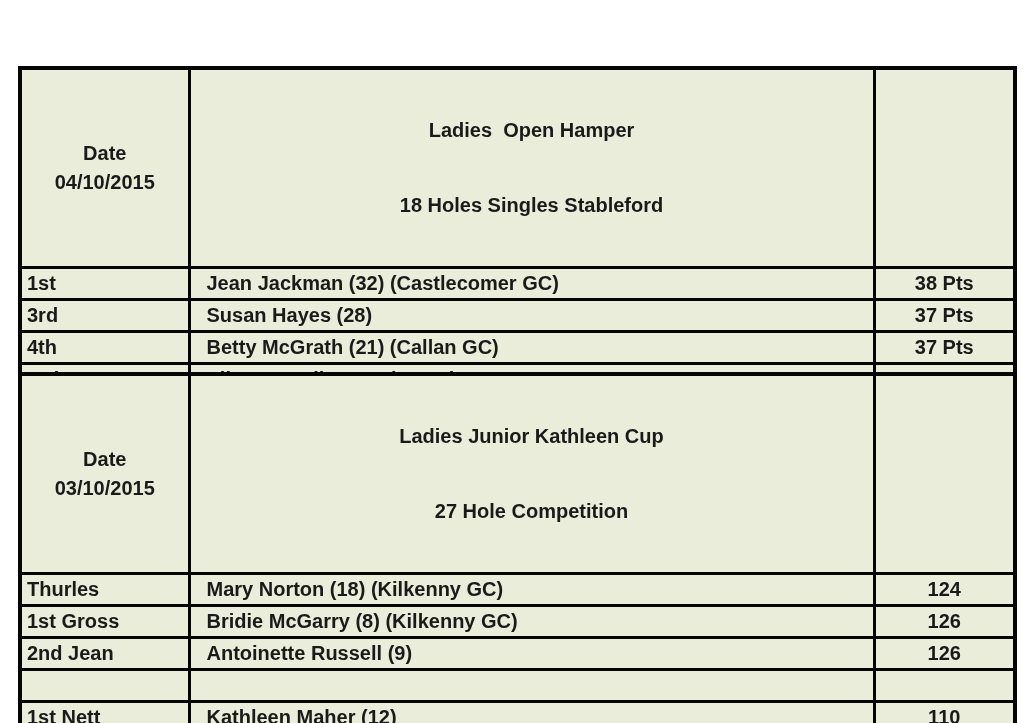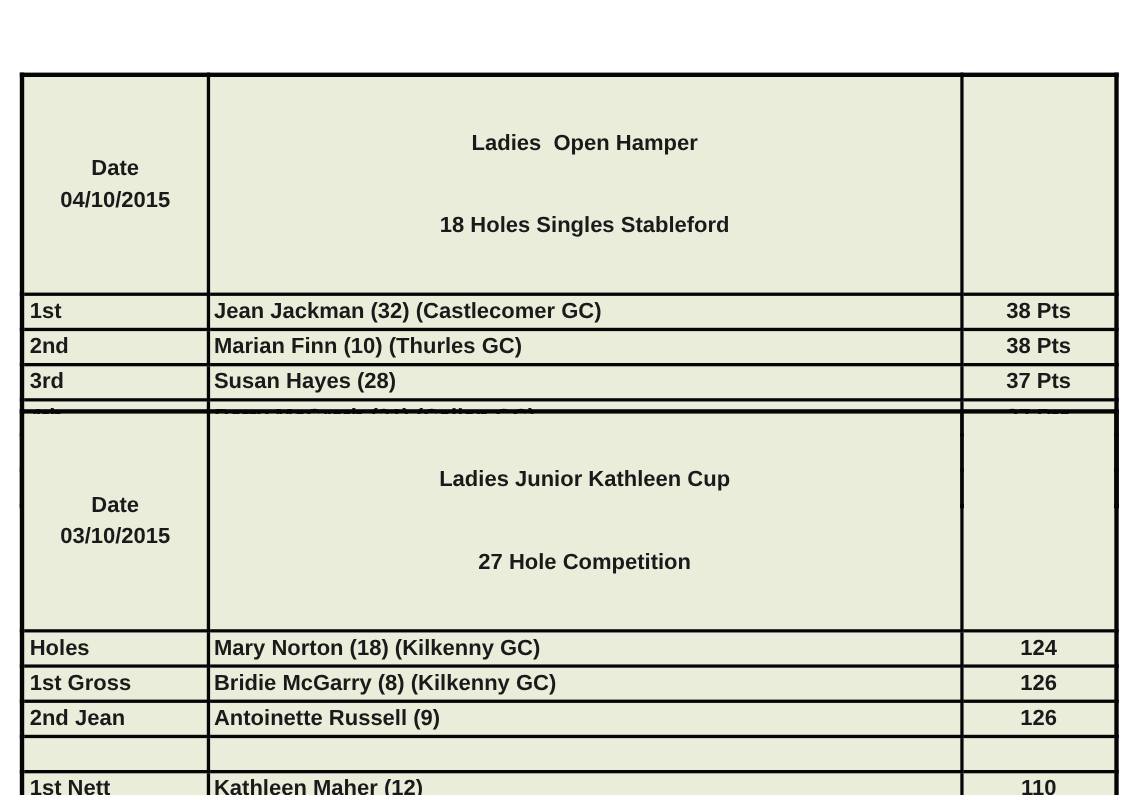--- a/index.html
+++ b/index.html
@@ -32,21 +32,21 @@
     border: 3px solid #050505;
     background: #e9edda;
     padding: 0;
     overflow: hidden;
     vertical-align: middle;
     height: 29px;
   }
   tr.header-row td { height: 56px; margin-left: 13px; }
 
   .c1 { text-align: left;  padding-left: 5px; }
-  .c2 { text-align: left;  padding-left: 4px; white-space: pre-wrap; }
+  .c2 { text-align: left;  padding-left: 16px; white-space: pre-wrap; }
   .c3 { text-align: center; }
 
   tr.header-row .c1, tr.header-row .c2 { text-align: center; padding-left: 0; }
   .hdr-line { line-height: 29px; white-space: pre-wrap; }
 </style>
 </head>
 <body>
 
 <div class="doc">
 
@@ -64,25 +64,20 @@
         </td>
         <td class="c2">
           <div class="hdr-line">Ladies  Open Hamper</div>
           <div class="hdr-line">18 Holes Singles Stableford</div>
         </td>
         <td class="c3"></td>
       </tr>
       <tr>
         <td class="c1">1st</td>
         <td class="c2">Jean Jackman (32) (Castlecomer GC)</td>
-        <td class="c3">38 Pts</td>
-      </tr>
-      <tr>
-        <td class="c1">2nd</td>
-        <td class="c2">Marian Finn (10) (Thurles GC)</td>
         <td class="c3">38 Pts</td>
       </tr>
       <tr>
         <td class="c1">3rd</td>
         <td class="c2">Susan Hayes (28)</td>
         <td class="c3">37 Pts</td>
       </tr>
       <tr>
         <td class="c1">4th</td>
         <td class="c2">Betty McGrath (21) (Callan GC)</td>
@@ -113,21 +108,21 @@
           <div class="hdr-line">Date</div>
           <div class="hdr-line">03/10/2015</div>
         </td>
         <td class="c2">
           <div class="hdr-line">Ladies Junior Kathleen Cup</div>
           <div class="hdr-line">27 Hole Competition</div>
         </td>
         <td class="c3"></td>
       </tr>
       <tr>
-        <td class="c1">Holes</td>
+        <td class="c1">Thurles</td>
         <td class="c2">Mary Norton (18) (Kilkenny GC)</td>
         <td class="c3">124</td>
       </tr>
       <tr>
         <td class="c1">1st Gross</td>
         <td class="c2">Bridie McGarry (8) (Kilkenny GC)</td>
         <td class="c3">126</td>
       </tr>
       <tr>
         <td class="c1">2nd Jean</td>

